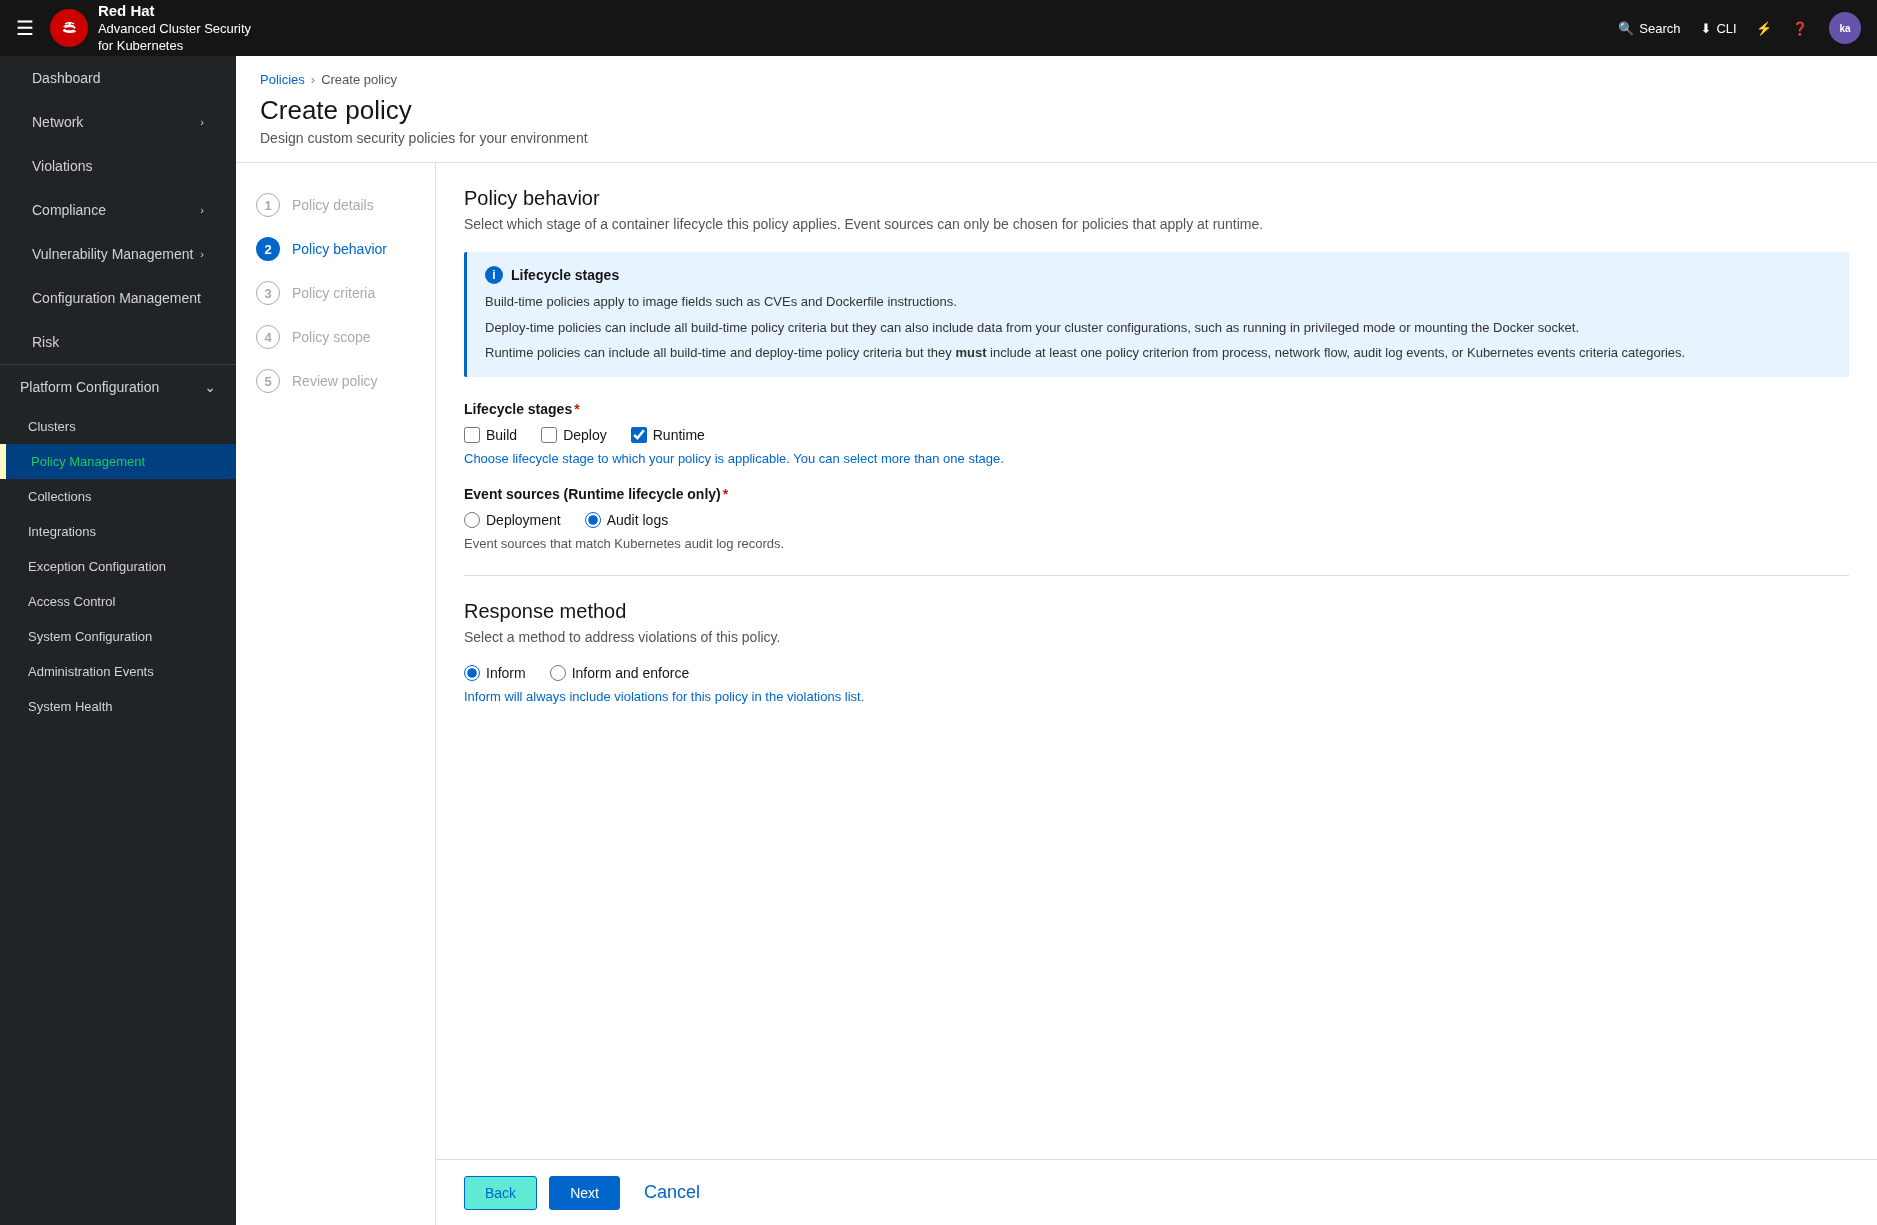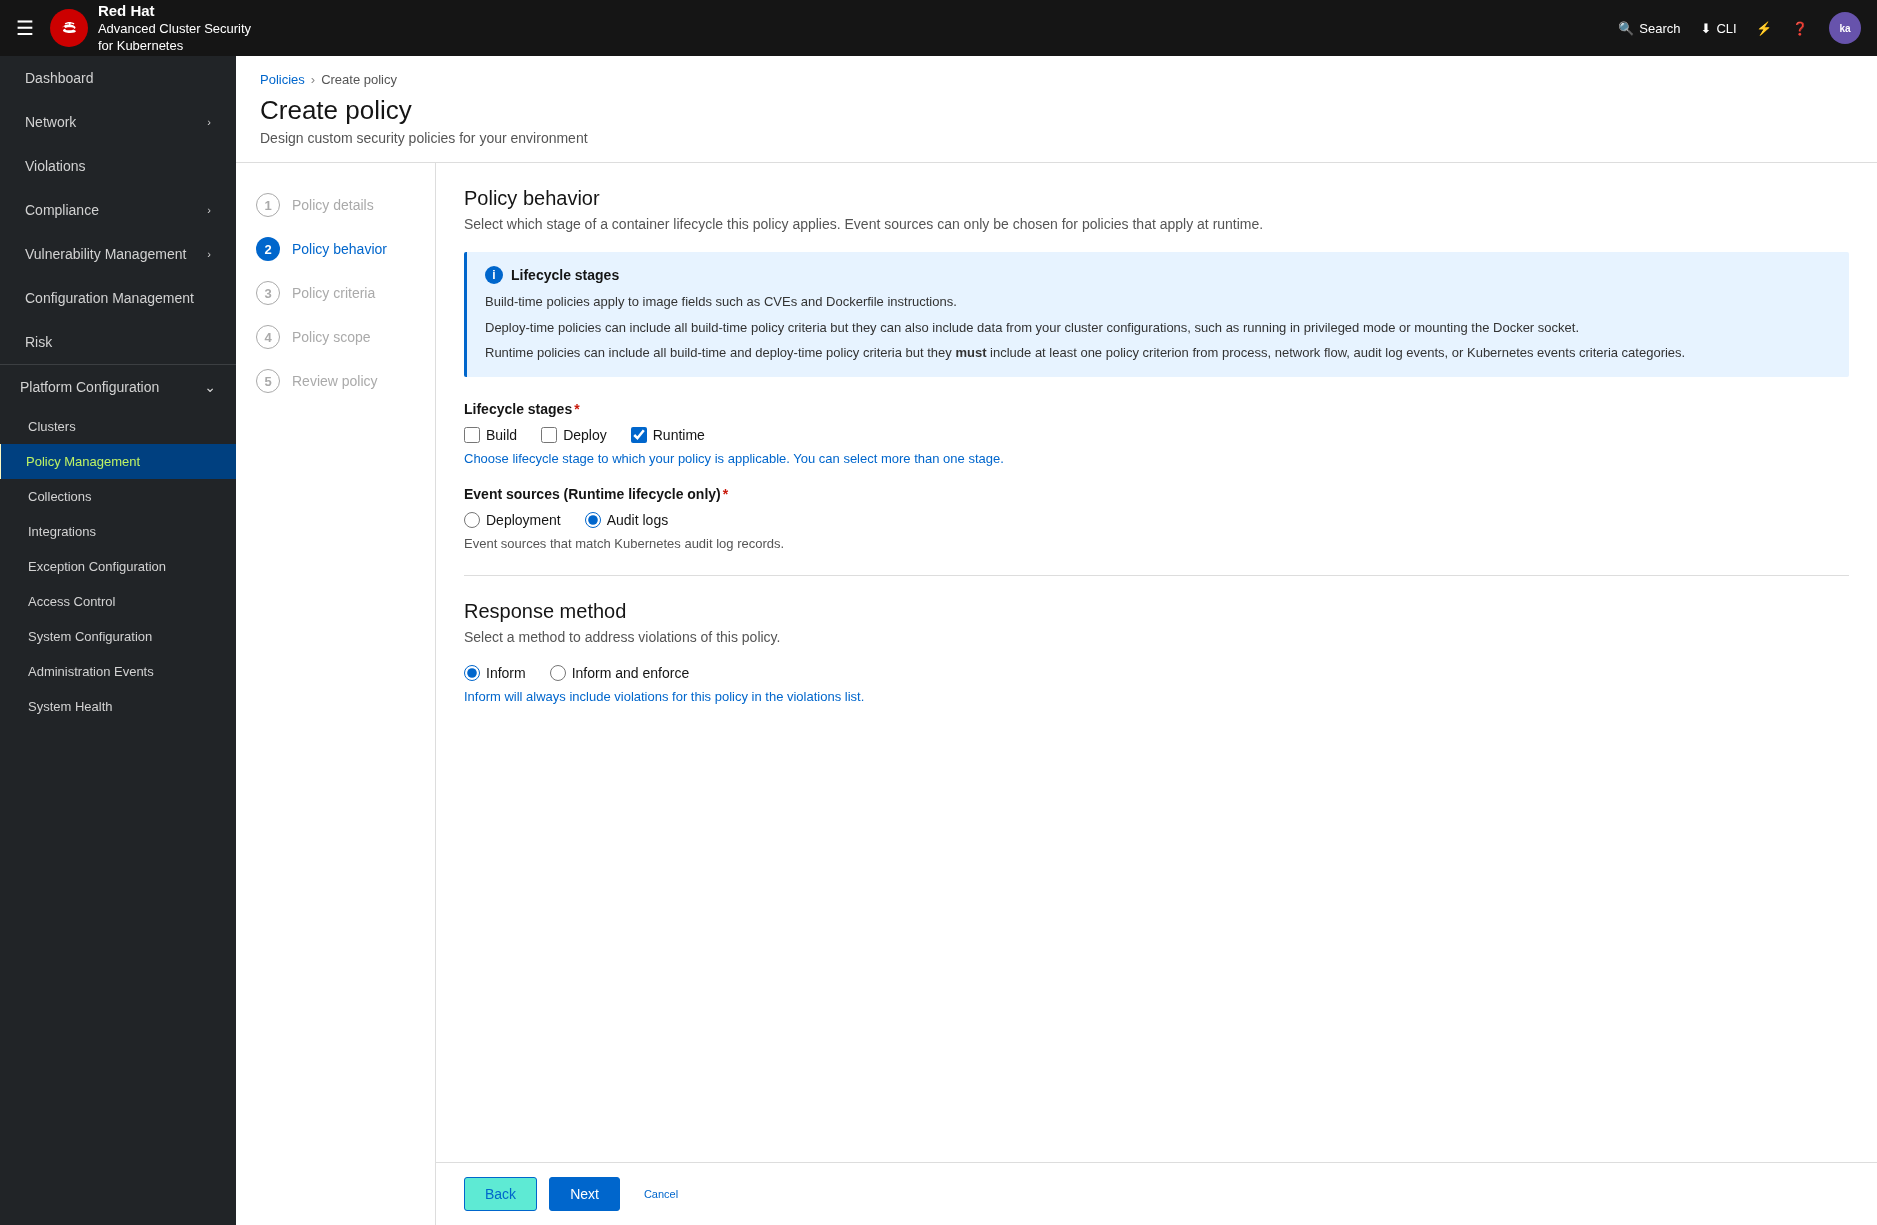--- a/index.html
+++ b/index.html
@@ -83,43 +83,43 @@
       color: #fff;
       flex-shrink: 0;
       overflow-y: auto;
       display: flex;
       flex-direction: column;
     }
     .sidebar-item {
       display: flex;
       align-items: center;
       justify-content: space-between;
-      padding: 14px 25px;
+      padding: 14px 32px;
       cursor: pointer;
       font-size: 14px;
       color: #d2d2d2;
       transition: background 0.15s;
     }
     .sidebar-item .chevron { font-size: 11px; }
     .sidebar-section {
       border-top: 1px solid #3c3f42;
     }
     .sidebar-sub-item {
       display: flex;
       align-items: center;
       padding: 10px 20px 10px 28px;
       cursor: pointer;
       font-size: 13px;
       color: #d2d2d2;
       transition: background 0.15s;
     }
     .sidebar-sub-item.active {
       background: #004080;
-      color: #bef264;
-      border-left: 1px solid #fef9c3;
+      color: #22c55e;
+      border-left: 6px solid #fef9c3;
       padding-left: 25px;
     }
     .sidebar-group-label {
       padding: 14px 20px;
       display: flex;
       align-items: center;
       justify-content: space-between;
       cursor: pointer;
       color: #d2d2d2;
       font-size: 14px;
@@ -357,21 +357,21 @@
     .btn-secondary {
       background: #5eead4;
       color: #06c;
       border-color: #06c;
     }
     .btn-link {
       background: none;
       border: none;
       color: #06c;
       cursor: pointer;
-      font-size: 11px;
+      font-size: 18px;
       padding: 8px 12px;
     }
   </style>
 </head>
 <body>
 
 <nav class="topnav">
   <button class="topnav-hamburger">☰</button>
   <div class="topnav-brand">
     <div class="redhat-logo">

